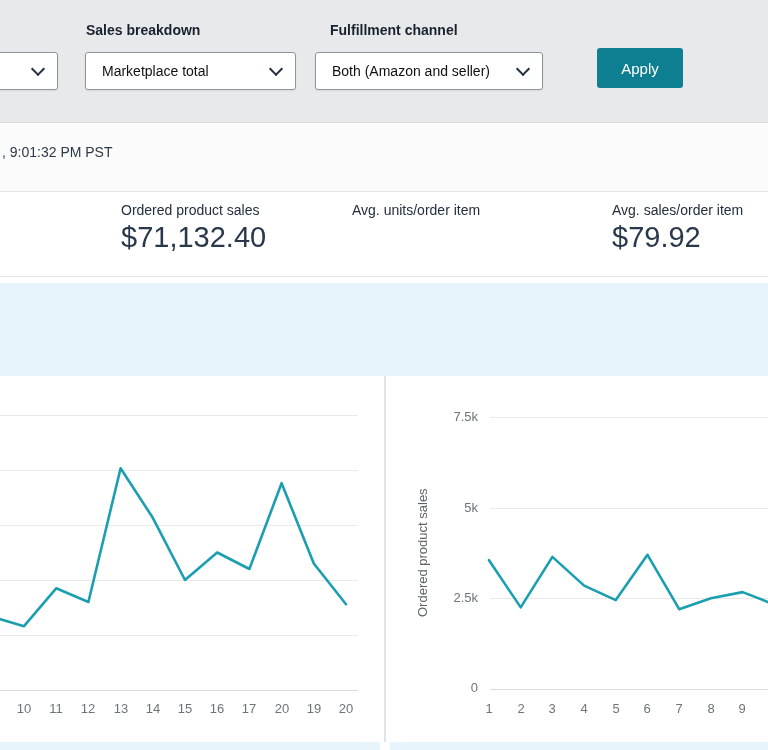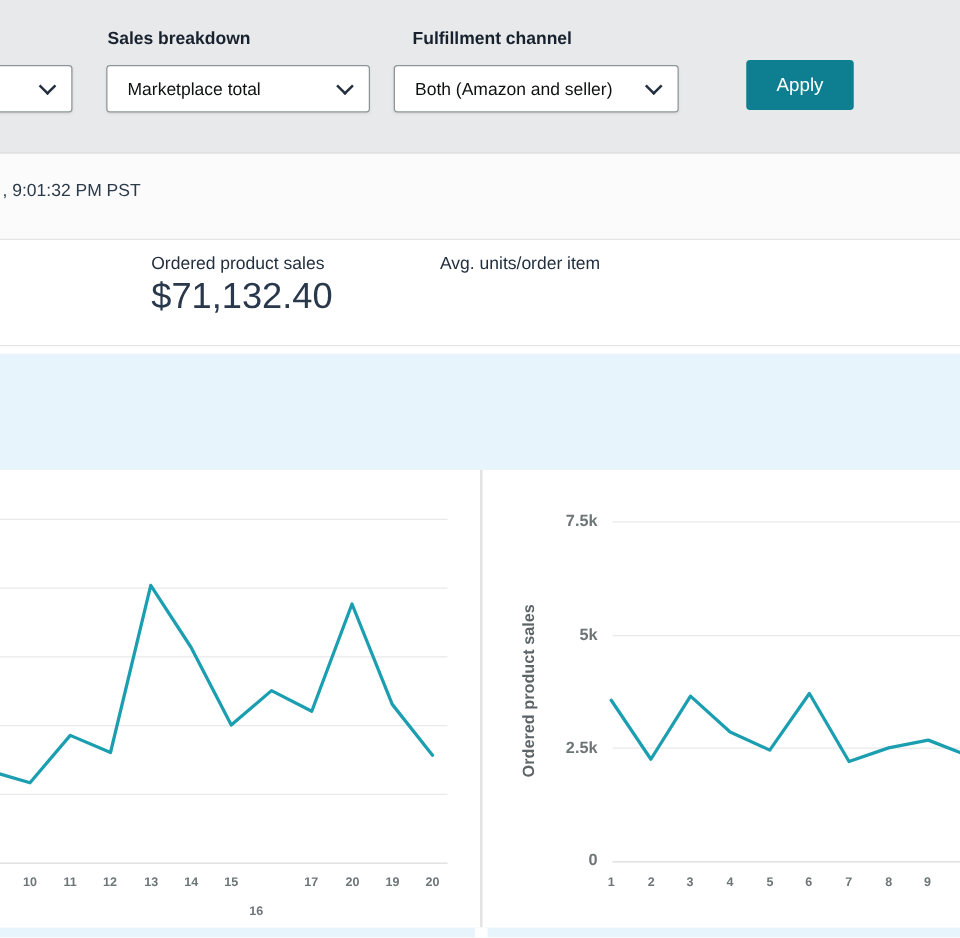--- a/index.html
+++ b/index.html
@@ -34,27 +34,27 @@
   
   .stats-row{position:absolute;left:0;top:192px;width:768px;height:84px;
     background:#ffffff;border-bottom:1px solid #e5e5e5;}
   .stat{position:absolute;top:10px;display:flex;flex-direction:column;}
   .stat-label{font-size:14px;color:#232f3e;white-space:nowrap;}
   .stat-value{font-size:29px;color:#29384a;margin-top:3px;white-space:nowrap;}
   
   .blue-band{position:absolute;left:0;top:283px;width:768px;height:93px;background:#e8f4fb;}
   
   .charts{position:absolute;left:0;top:376px;width:768px;height:366px;background:#fff;}
-  .panel{position:absolute;top:0;height:366px;font-weight:bold;}
+  .panel{position:absolute;top:0;height:366px;}
   .panel-left{left:0;width:384px;}
   .panel-right{left:385px;width:383px;}
   .divider{position:absolute;left:384px;top:0;width:2px;height:366px;background:#e3e3e3;}
   .gridline{position:absolute;height:1px;background:#e9e9e9;}
   .axisline{background:#d9dcdc;}
-  .xtick{position:absolute;width:26px;text-align:center;font-size:10px;color:#6d7577;}
+  .xtick{position:absolute;width:26px;text-align:center;font-size:13px;color:#6d7577;}
   .ytick{position:absolute;width:60px;text-align:right;font-size:13px;color:#6d7577;}
   .ylabel{position:absolute;font-size:13px;color:#5c6468;
     writing-mode:vertical-rl;transform:rotate(180deg);
     height:180px;display:flex;align-items:center;justify-content:center;white-space:nowrap;}
   .chart-svg{position:absolute;left:0;top:0;}
   
   .bottom-strip{position:absolute;left:0;top:742px;width:768px;height:8px;background:#e8f4fb;}
   .strip-gap{position:absolute;left:380px;top:0;width:10px;height:8px;background:#ffffff;}
 </style>
 </head>
@@ -86,41 +86,45 @@
 </div>
 
 <div class="stats-row">
   <div class="stat" style="left:121px;">
     <span class="stat-label">Ordered product sales</span>
     <span class="stat-value">$71,132.40</span>
   </div>
   <div class="stat" style="left:352px;">
     <span class="stat-label">Avg. units/order item</span>
   </div>
+  <div class="stat" style="left:612px;">
+    <span class="stat-label">Avg. sales/order item</span>
+    <span class="stat-value">$79.92</span>
+  </div>
 </div>
 
 <div class="blue-band"></div>
 
 <div class="charts">
 
   <div class="panel panel-left">
     <div class="gridline" style="left:0;top:39px;width:358px;"></div>
     <div class="gridline" style="left:0;top:94px;width:358px;"></div>
     <div class="gridline" style="left:0;top:149px;width:358px;"></div>
     <div class="gridline" style="left:0;top:204px;width:358px;"></div>
     <div class="gridline" style="left:0;top:259px;width:358px;"></div>
     <div class="gridline axisline" style="left:0;top:314px;width:358px;"></div>
 
     <div class="xtick" style="left:11px;top:325px;">10</div>
     <div class="xtick" style="left:43px;top:325px;">11</div>
     <div class="xtick" style="left:75px;top:325px;">12</div>
     <div class="xtick" style="left:108px;top:325px;">13</div>
     <div class="xtick" style="left:140px;top:325px;">14</div>
     <div class="xtick" style="left:172px;top:325px;">15</div>
-    <div class="xtick" style="left:192px;top:325px;margin-top:23px;">16</div>
+    <div class="xtick" style="left:204px;top:325px;">16</div>
     <div class="xtick" style="left:236px;top:325px;">17</div>
     <div class="xtick" style="left:269px;top:325px;">20</div>
     <div class="xtick" style="left:301px;top:325px;">19</div>
     <div class="xtick" style="left:333px;top:325px;">20</div>
 
     <svg class="chart-svg" width="384" height="366" viewBox="0 0 384 366">
         <polyline points="-8.2,240.8 24.0,250.2 56.2,212.3 88.4,226.0 120.6,92.3 152.8,141.8 185.0,204.0 217.2,176.5 249.4,193.0 281.6,107.2 313.8,187.5 346.0,228.2" fill="none" stroke="#1b9fb0" stroke-width="2.6" stroke-linejoin="round" stroke-linecap="round"></polyline>
       </svg>
   </div>
 

